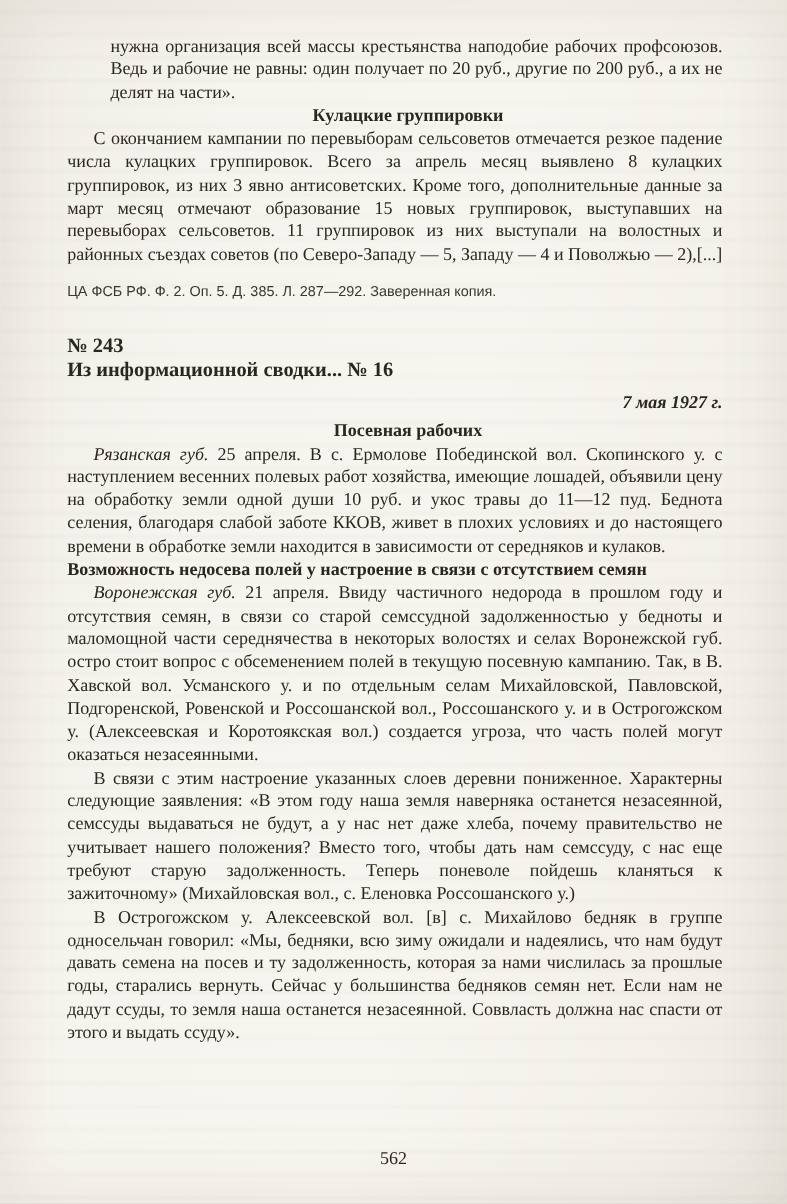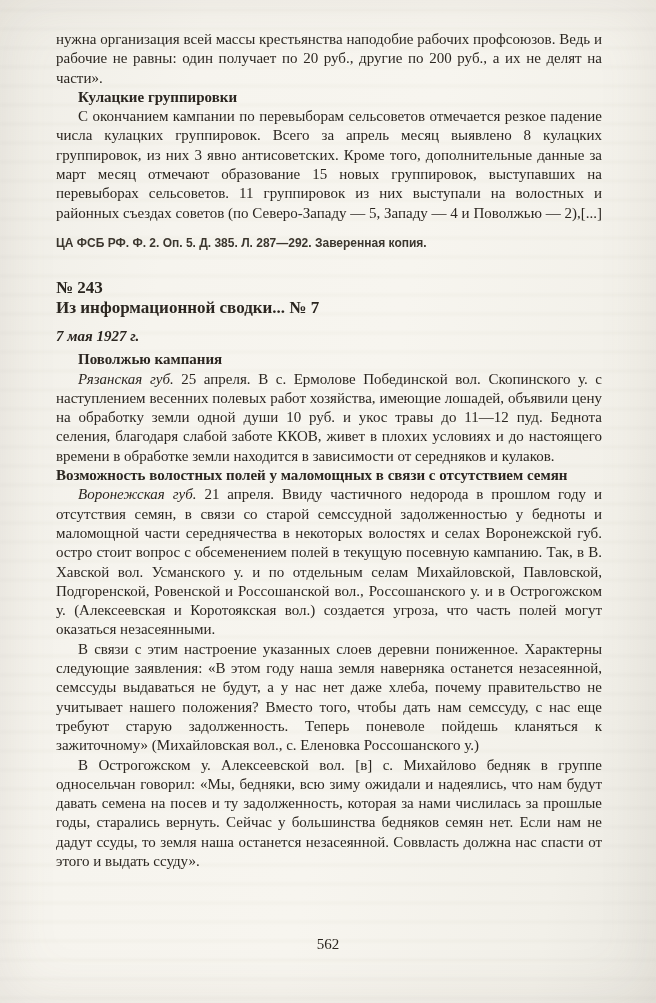--- a/index.html
+++ b/index.html
@@ -32,50 +32,50 @@
     opacity: 0.75;
   }
   .text-block {
     position: absolute;
     left: 56px; top: 30px; width: 546px;
     font-size: 15px;
     line-height: 19.3px;
     text-align: justify;
   }
   .body { margin: 0; text-indent: 22px; }
-  .noindent { text-indent: 0; }
-  .subhead { margin: 0; font-weight: bold; text-indent: 22px; text-align: left; }
+  .noindent { text-indent: 0; margin-left: 36px; }
+  .subhead { margin: 0; font-weight: bold; text-indent: 22px; text-align: center; }
   .subhead.flush { text-indent: 0; text-align: justify; }
   .archive {
     margin: 13px 0 0 0;
     font-family: "Liberation Sans", "DejaVu Sans", sans-serif;
     font-size: 12px;
     line-height: 15px;
     color: #3b362e;
     text-indent: 0;
     text-align: left;
-    font-weight: bold;
   }
   .dochead {
     margin-top: 27px;
     font-weight: bold;
     font-size: 17px;
     line-height: 20px;
     text-align: left;
   }
   .docdate {
     margin: 9px 0 4px 0;
+    text-align: right;
     font-weight: bold;
     font-style: italic;
     text-indent: 0;
   }
   .lead { }
   .pagenum {
     position: absolute;
-    left: 0; right: 0; top: 936px;
+    left: 0; right: 0; top: 958px;
     text-align: center;
     font-size: 15px;
     color: #2b2620;
   }
 </style>
 </head>
 <body>
 
 <div class="page">
 
@@ -86,30 +86,30 @@
     <p class="body noindent">нужна организация всей массы крестьянства наподобие рабочих профсоюзов. Ведь и рабочие не равны: один получает по 20 руб., другие по 200 руб., а их не делят на части».</p>
 
     <p class="subhead">Кулацкие группировки</p>
 
     <p class="body">С окончанием кампании по перевыборам сельсоветов отмечается резкое падение числа кулацких группировок. Всего за апрель месяц выявлено 8 кулацких группировок, из них 3 явно антисоветских. Кроме того, дополнительные данные за март месяц отмечают образование 15 новых группировок, выступавших на перевыборах сельсоветов. 11 группировок из них выступали на волостных и районных съездах советов (по Северо-Западу — 5, Западу — 4 и Поволжью — 2),[...]</p>
 
     <p class="archive">ЦА ФСБ РФ. Ф. 2. Оп. 5. Д. 385. Л. 287—292. Заверенная копия.</p>
 
     <div class="dochead">
       <div>№ 243</div>
-      <div>Из информационной сводки... № 7</div>
+      <div>Из информационной сводки... № 16</div>
     </div>
 
     <p class="docdate">7 мая 1927 г.</p>
 
-    <p class="subhead">Поволжью кампания</p>
+    <p class="subhead">Посевная рабочих</p>
 
     <p class="body"><i class="lead">Рязанская губ.</i><span> 25 апреля. В с. Ермолове Побединской вол. Скопинского у. с наступлением весенних полевых работ хозяйства, имеющие лошадей, объявили цену на обработку земли одной души 10 руб. и укос травы до 11—12 пуд. Беднота селения, благодаря слабой заботе ККОВ, живет в плохих условиях и до настоящего времени в обработке земли находится в зависимости от середняков и кулаков.</span></p>
 
-    <p class="subhead flush">Возможность волостных полей у маломощных в связи с отсутствием семян</p>
+    <p class="subhead flush">Возможность недосева полей у настроение в связи с отсутствием семян</p>
 
     <p class="body"><i class="lead">Воронежская губ.</i><span> 21 апреля. Ввиду частичного недорода в прошлом году и отсутствия семян, в связи со старой семссудной задолженностью у бедноты и маломощной части середнячества в некоторых волостях и селах Воронежской губ. остро стоит вопрос с обсеменением полей в текущую посевную кампанию. Так, в В. Хавской вол. Усманского у. и по отдельным селам Михайловской, Павловской, Подгоренской, Ровенской и Россошанской вол., Россошанского у. и в Острогожском у. (Алексеевская и Коротоякская вол.) создается угроза, что часть полей могут оказаться незасеянными.</span></p>
 
     <p class="body">В связи с этим настроение указанных слоев деревни пониженное. Характерны следующие заявления: «В этом году наша земля наверняка останется незасеянной, семссуды выдаваться не будут, а у нас нет даже хлеба, почему правительство не учитывает нашего положения? Вместо того, чтобы дать нам семссуду, с нас еще требуют старую задолженность. Теперь поневоле пойдешь кланяться к зажиточному» (Михайловская вол., с. Еленовка Россошанского у.)</p>
 
     <p class="body">В Острогожском у. Алексеевской вол. [в] с. Михайлово бедняк в группе односельчан говорил: «Мы, бедняки, всю зиму ожидали и надеялись, что нам будут давать семена на посев и ту задолженность, которая за нами числилась за прошлые годы, старались вернуть. Сейчас у большинства бедняков семян нет. Если нам не дадут ссуды, то земля наша останется незасеянной. Соввласть должна нас спасти от этого и выдать ссуду».</p>
 
   </div>
 
   <div class="pagenum">562</div>

